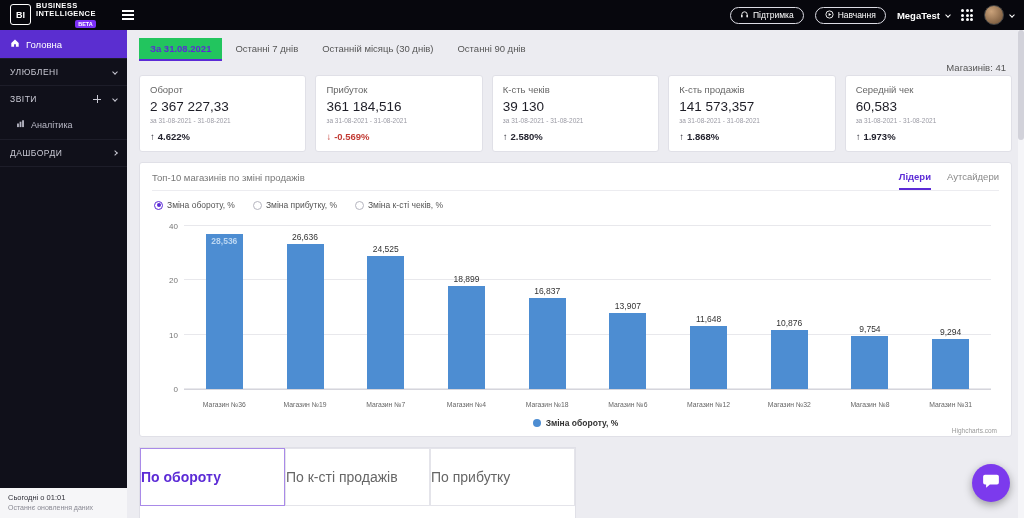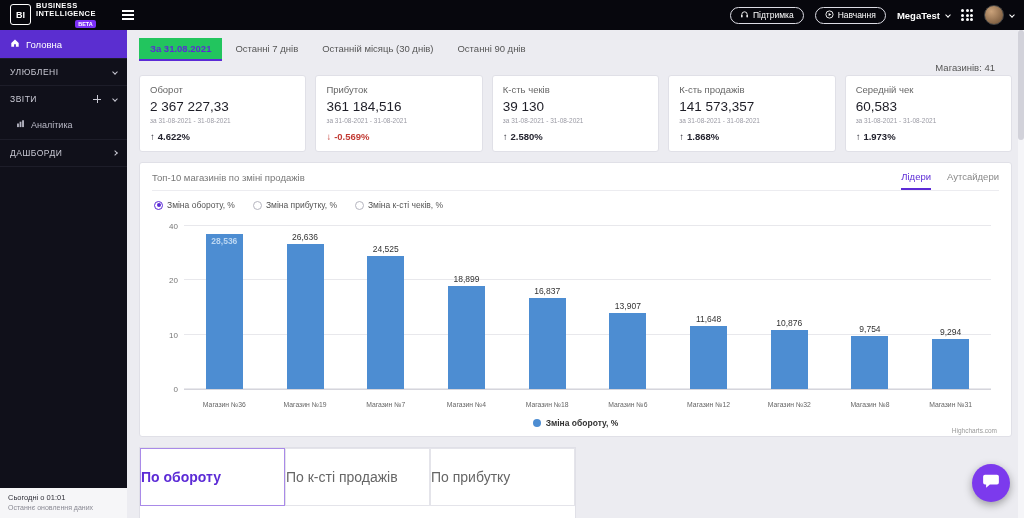--- a/index.html
+++ b/index.html
@@ -36,37 +36,37 @@
   .side-plus::after{top:3.5px;left:0;height:1.2px;width:8px}
   .side-footer{margin-top:auto;background:#f6f6f8;color:#2f2f38;padding:5px 8px 7px;font-size:7.5px}
   .side-footer .muted{color:#8a8a94;font-size:7px;margin-top:2px}
   .sicon{flex-shrink:0}
 
   
   .main{position:fixed;left:127px;top:30px;right:0;bottom:0;background:#ececf1;padding:8px 12px;overflow:hidden;z-index:10}
   .ftabs{display:flex;align-items:stretch;gap:2px;font-size:9.5px;color:#555}
   .ftab{padding:5px 11px;cursor:pointer;border-bottom:2px solid transparent}
   .ftab.active{color:#5c2bd6;background:#22c55e;border-bottom-color:#5c2bd6;font-weight:bold}
-  .stores{position:absolute;top:32px;right:29px;font-size:9.5px;color:#555}
+  .stores{position:absolute;top:32px;right:18px;font-size:9.5px;color:#555}
 
   .kpi-row{display:flex;gap:9px;margin-top:14px}
   .kpi{flex:1;background:#fff;border:1px solid #e0e0e7;border-radius:3px;padding:8px 10px 9px}
   .kpi-title{font-size:9.5px;color:#666}
   .kpi-value{font-size:13.5px;color:#1d1d26;margin-top:4px}
   .kpi-period{font-size:6.5px;color:#9a9aa4;margin-top:3px}
   .kpi-delta{display:flex;align-items:center;gap:3px;font-size:9.5px;font-weight:bold;color:#23232e;margin-top:7px}
   .kpi-delta.down{color:#c23a33}
 
   
   .chart-card{background:#fff;border:1px solid #e0e0e7;border-radius:3px;margin-top:10px;padding:8px 12px 2px;position:relative;height:275px}
   .chart-head{display:flex;align-items:flex-end;border-bottom:1px solid #ececf0;padding-bottom:0}
   .chart-title{font-size:9.5px;color:#777;padding-bottom:7px}
   .chart-tabs{margin-left:auto;display:flex;gap:16px;font-size:9.5px}
   .ctab{color:#888;padding-bottom:6px;cursor:pointer;border-bottom:2px solid transparent}
-  .ctab.active{color:#5c2bd6;border-bottom-color:#5c2bd6;font-weight:normal}
+  .ctab.active{color:#5c2bd6;border-bottom-color:#5c2bd6;font-weight:bold}
   .radios{display:flex;gap:18px;margin:9px 0 0 2px;font-size:8.5px;color:#555}
   .radio{display:flex;align-items:center;gap:4px;cursor:pointer}
   .radio i{width:9px;height:9px;border:1px solid #b5b5bf;border-radius:50%;position:relative;flex-shrink:0}
   .radio.sel i{border-color:#5c2bd6}
   .radio.sel i::after{content:"";position:absolute;inset:1.5px;background:#5c2bd6;border-radius:50%}
   .plot-wrap{position:relative;height:220px;margin-top:4px}
   .plot{position:absolute;left:32px;right:8px;top:12px;bottom:44px;border-bottom:1px solid #d5d5dc}
   .gridline{position:absolute;left:0;right:0;height:1px;background:#e8e8ec;z-index:0}
   .ylab{position:absolute;right:calc(100% + 6px);transform:translateY(50%);font-size:8px;color:#777}
   .bars{position:absolute;inset:0;display:flex;align-items:flex-end;z-index:1}

